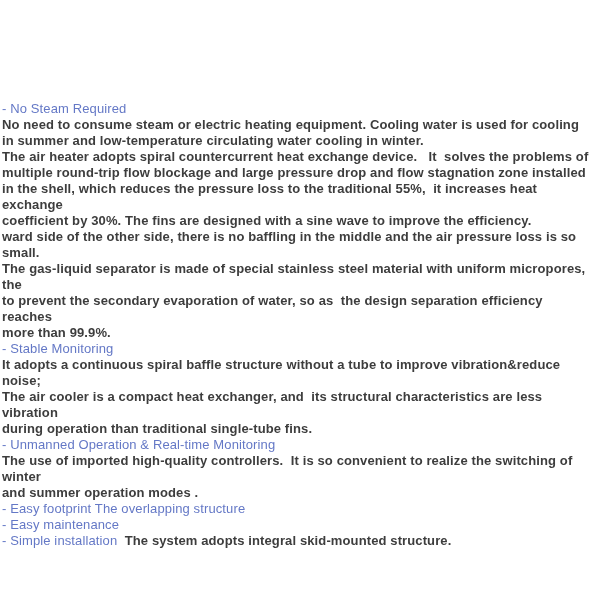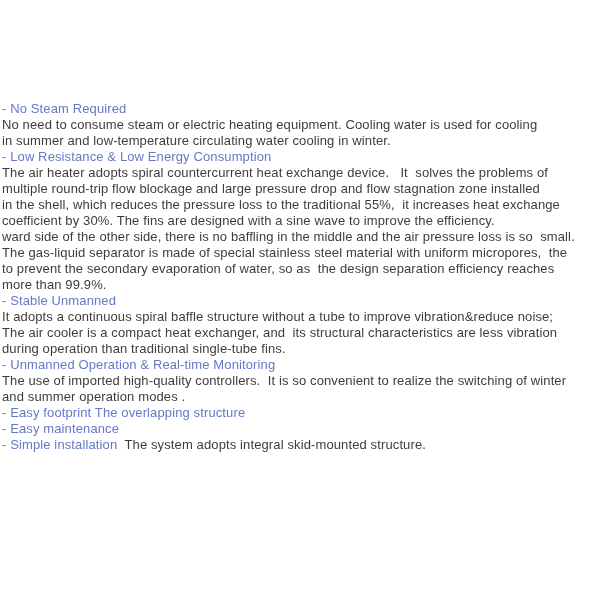--- a/index.html
+++ b/index.html
@@ -22,40 +22,39 @@
     right: 11px;
   }
   .text-line {
     white-space: pre-wrap;
     font-size: 13px;
     line-height: 16px;
     letter-spacing: 0.12px;
     min-height: 16px;
   }
   .seg-heading { color: var(--heading-color, #6478c6); }
-  .seg-body    { color: var(--body-color, #3d3d3d); }
+  .seg-body    { color: var(--body-color, #3d3d3d); font-weight: bold; }
 </style>
 </head>
 <body>
 
 <div class="page" style="background: rgb(255, 255, 255);">
   <div class="doc-body" id="doc-body">
       <div class="text-line"><span class="seg-heading">- No Steam Required</span></div>
       <div class="text-line"><span class="seg-body">No need to consume steam or electric heating equipment. Cooling water is used for cooling</span></div>
       <div class="text-line"><span class="seg-body">in summer and low-temperature circulating water cooling in winter.</span></div>
-      <div class="text-line"><span class="seg-heading">- Low Resistance &amp; Low Energy Consumption</span></div>
       <div class="text-line"><span class="seg-body">The air heater adopts spiral countercurrent heat exchange device.   It  solves the problems of</span></div>
       <div class="text-line"><span class="seg-body">multiple round-trip flow blockage and large pressure drop and flow stagnation zone installed</span></div>
       <div class="text-line"><span class="seg-body">in the shell, which reduces the pressure loss to the traditional 55%,  it increases heat exchange</span></div>
       <div class="text-line"><span class="seg-body">coefficient by 30%. The fins are designed with a sine wave to improve the efficiency.</span></div>
       <div class="text-line"><span class="seg-body">ward side of the other side, there is no baffling in the middle and the air pressure loss is so  small.</span></div>
       <div class="text-line"><span class="seg-body">The gas-liquid separator is made of special stainless steel material with uniform micropores,  the</span></div>
       <div class="text-line"><span class="seg-body">to prevent the secondary evaporation of water, so as  the design separation efficiency reaches</span></div>
       <div class="text-line"><span class="seg-body">more than 99.9%.</span></div>
-      <div class="text-line"><span class="seg-heading">- Stable Unmanned</span></div>
+      <div class="text-line"><span class="seg-heading">- Stable Monitoring</span></div>
       <div class="text-line"><span class="seg-body">It adopts a continuous spiral baffle structure without a tube to improve vibration&amp;reduce noise;</span></div>
       <div class="text-line"><span class="seg-body">The air cooler is a compact heat exchanger, and  its structural characteristics are less vibration</span></div>
       <div class="text-line"><span class="seg-body">during operation than traditional single-tube fins.</span></div>
       <div class="text-line"><span class="seg-heading">- Unmanned Operation &amp; Real-time Monitoring</span></div>
       <div class="text-line"><span class="seg-body">The use of imported high-quality controllers.  It is so convenient to realize the switching of winter</span></div>
       <div class="text-line"><span class="seg-body">and summer operation modes .</span></div>
       <div class="text-line"><span class="seg-heading">- Easy footprint The overlapping structure</span></div>
       <div class="text-line"><span class="seg-heading">- Easy maintenance</span></div>
       <div class="text-line"><span class="seg-heading">- Simple installation</span><span class="seg-body">  The system adopts integral skid-mounted structure.</span></div>
     </div>

